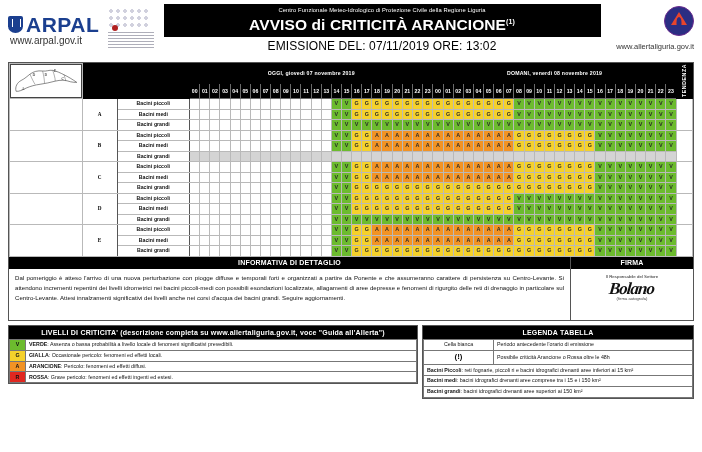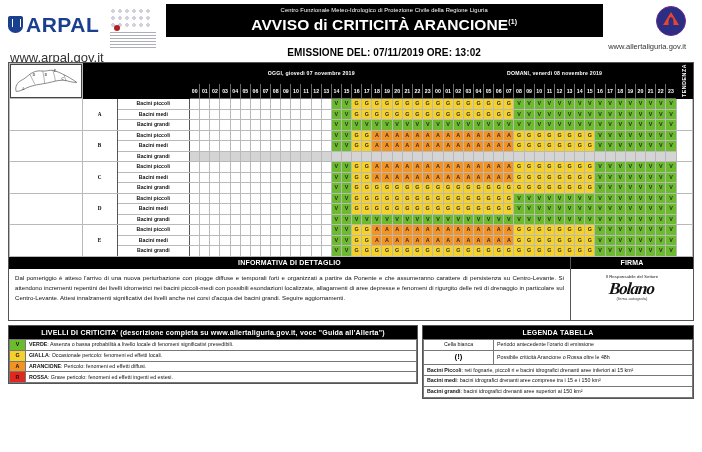--- a/index.html
+++ b/index.html
@@ -14,21 +14,21 @@
   .page {
     position: relative;
     width: 702px; height: 452px;
     background: #fff;
   }
 
   
   .hdr {
     position: relative;
     height: 62px;
-    padding: 4px 16px 0 8px;
+    padding: 4px 8px 0 8px;
     display: flex;
     align-items: flex-start;
   }
   .hdr-left { width: 140px; padding-top: 10px; }
   .arpal-logo {
     display: flex; align-items: center; gap: 3px;
   }
   .arpal-shield {
     width: 15px; height: 17px;
     background: #1b3f8f;
@@ -41,21 +41,21 @@
     position: absolute; left: 4px; top: 3px;
     width: 7px; height: 8px;
     border-left: 1.5px solid #fff;
     border-right: 1.5px solid #fff;
   }
   .arpal-word {
     font-size: 21px; font-weight: bold; color: #1b3f8f;
     letter-spacing: 0.5px; line-height: 1;
   }
   .hdr-url-left {
-    font-size: 13px; color: #333; margin-top: 15px; padding-left: 2px;
+    font-size: 10px; color: #333; margin-top: 0; padding-left: 2px;
   }
   .hdr-emblem {
     width: 62px; height: 48px;
     position: relative;
     margin-top: 2px;
     flex: none;
   }
   .hdr-emblem .dots {
     position: absolute; left: 6px; top: 2px;
     width: 42px; height: 22px;
@@ -85,22 +85,22 @@
     text-align: center;
   }
   .title-sub1 { font-size: 5.8px; letter-spacing: .1px; line-height: 1.5; }
   .title-main {
     font-size: 15.5px; font-weight: bold; line-height: 1.25;
     letter-spacing: .1px;
   }
   .title-main sup { font-size: 7px; vertical-align: super; }
   .title-sub2 { font-size: 9.5px; font-weight: bold; line-height: 1.45; }
   .emissione {
-    font-size: 10px; font-weight: bold; color: #000;
-    margin-top: 10px; letter-spacing: .1px;
+    font-size: 12px; font-weight: normal; color: #000;
+    margin-top: 2px; letter-spacing: .1px;
   }
   .hdr-right {
     width: 140px; display: flex; flex-direction: column;
     align-items: flex-end; padding-top: 2px;
   }
   .pc-logo {
     width: 30px; height: 30px; border-radius: 50%;
     background: #2b2e83;
     border: 1.5px solid #6b2b8f;
     position: relative;

